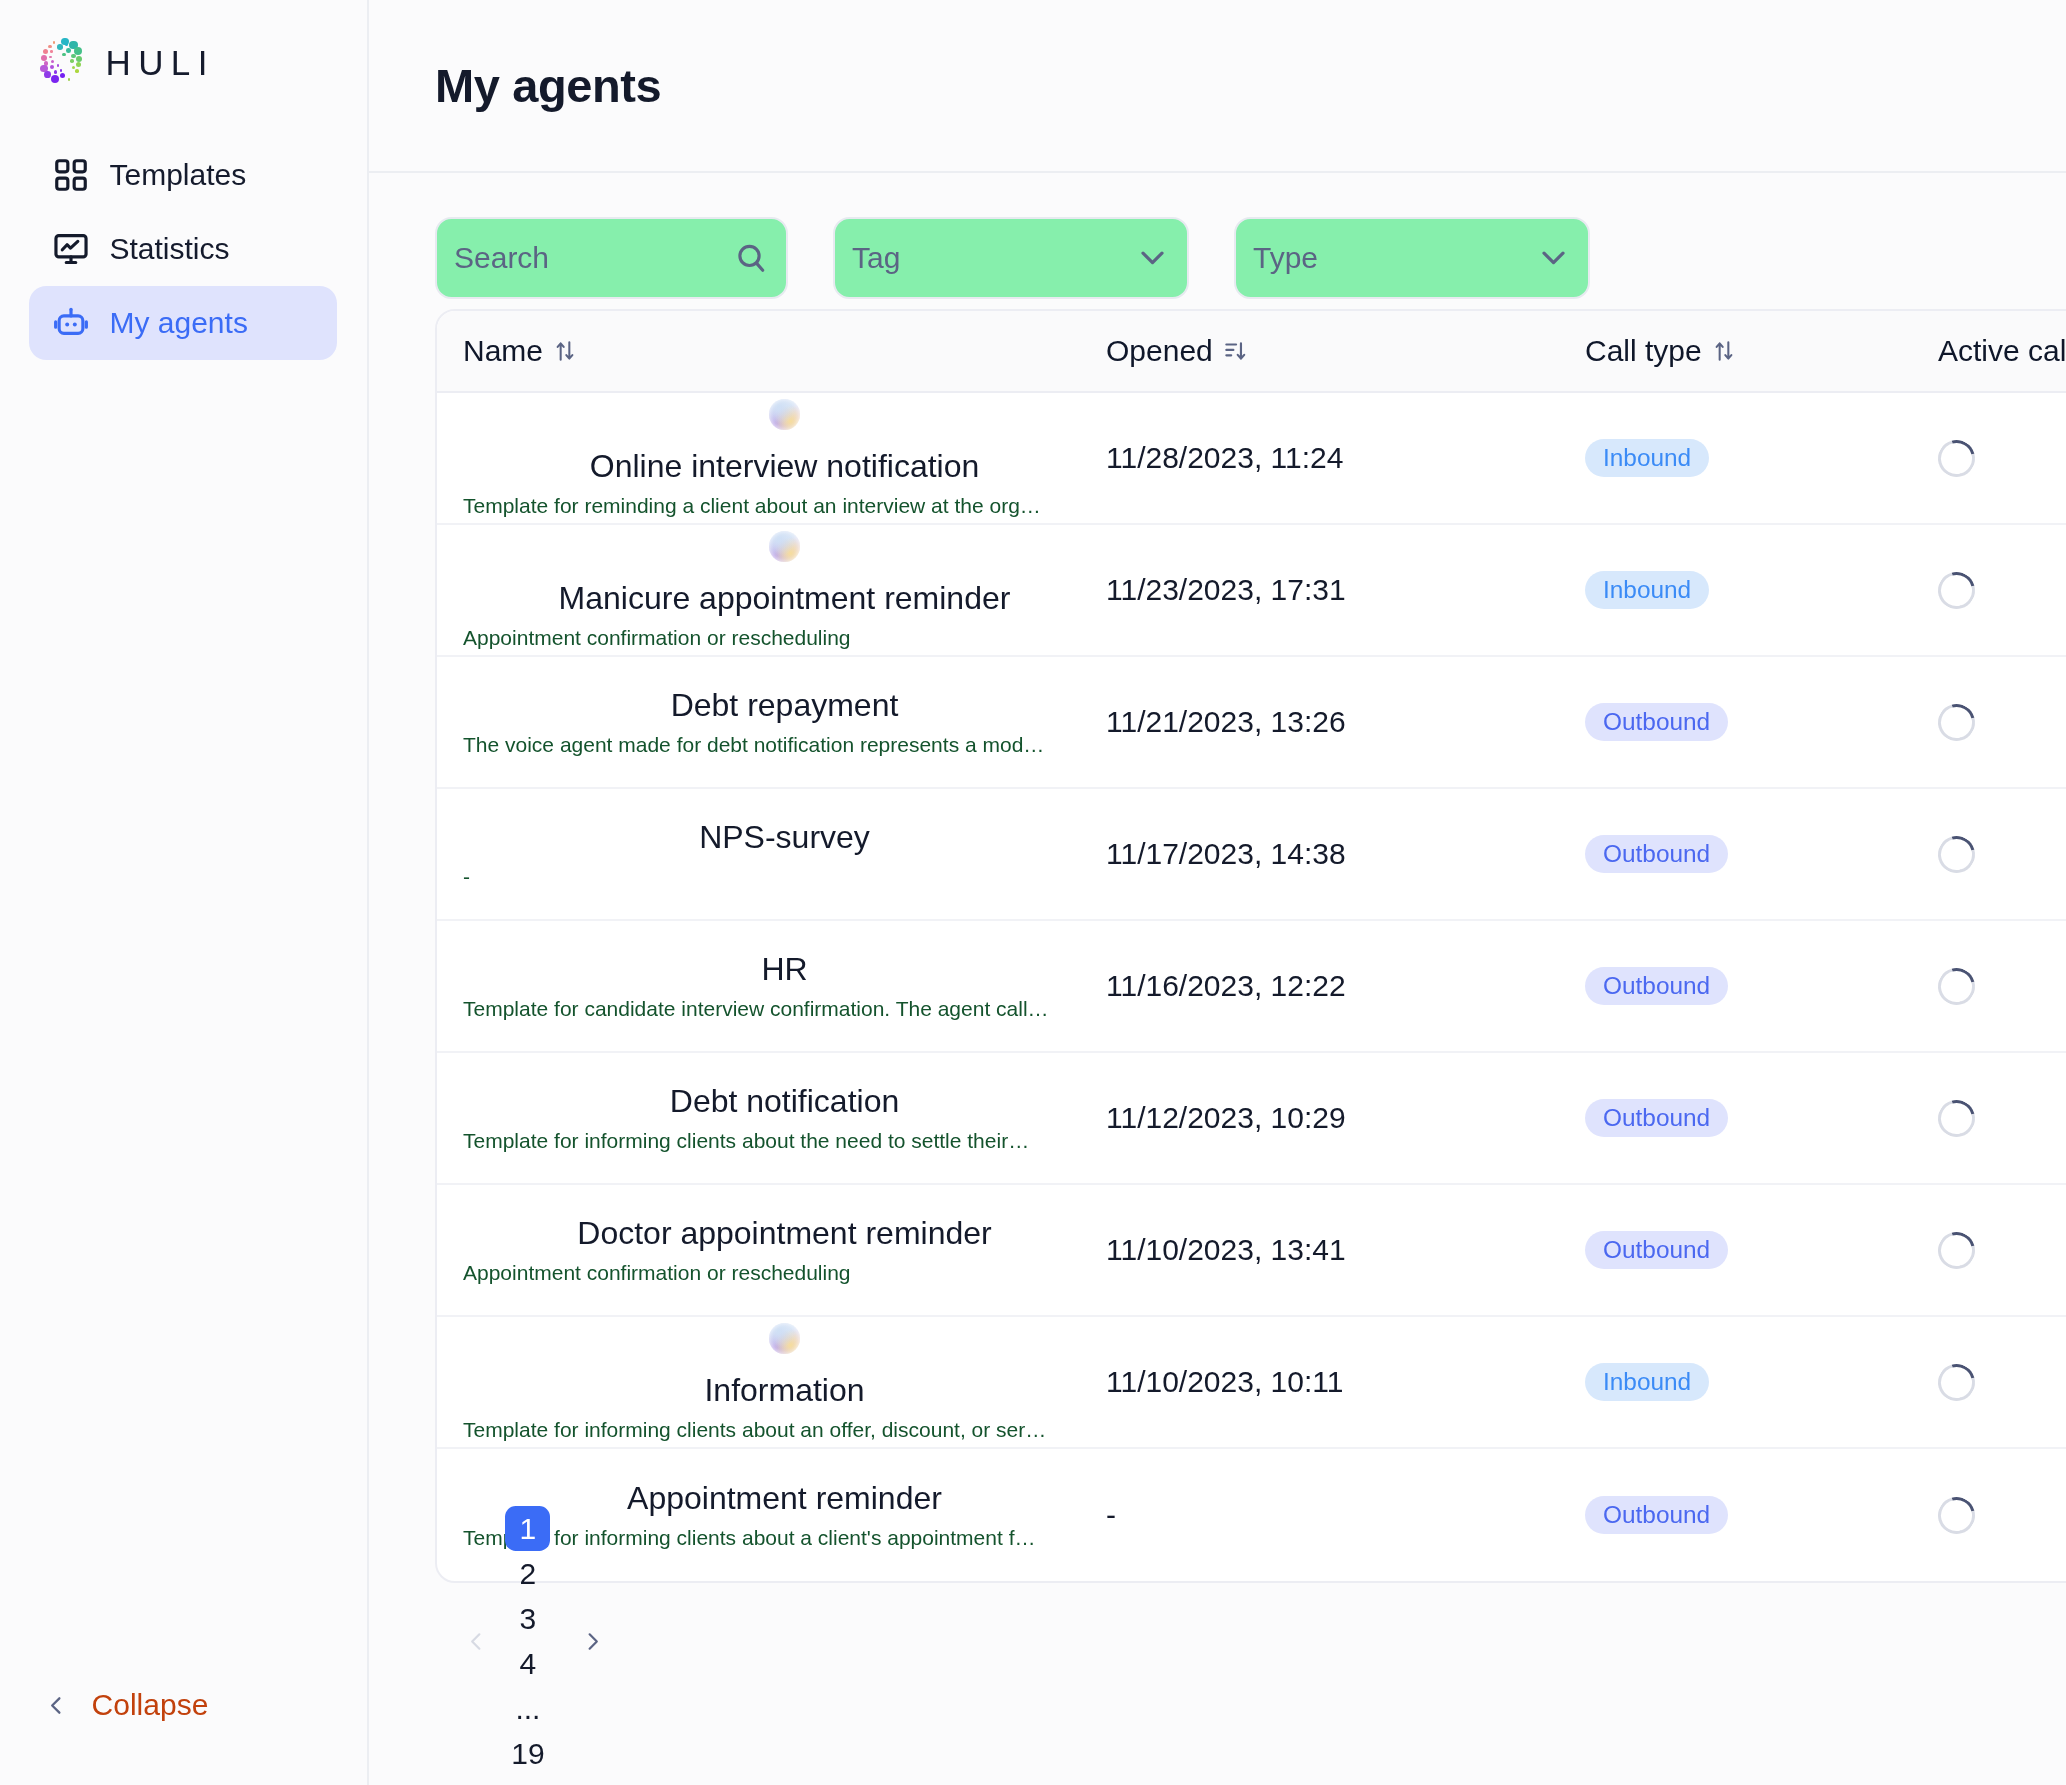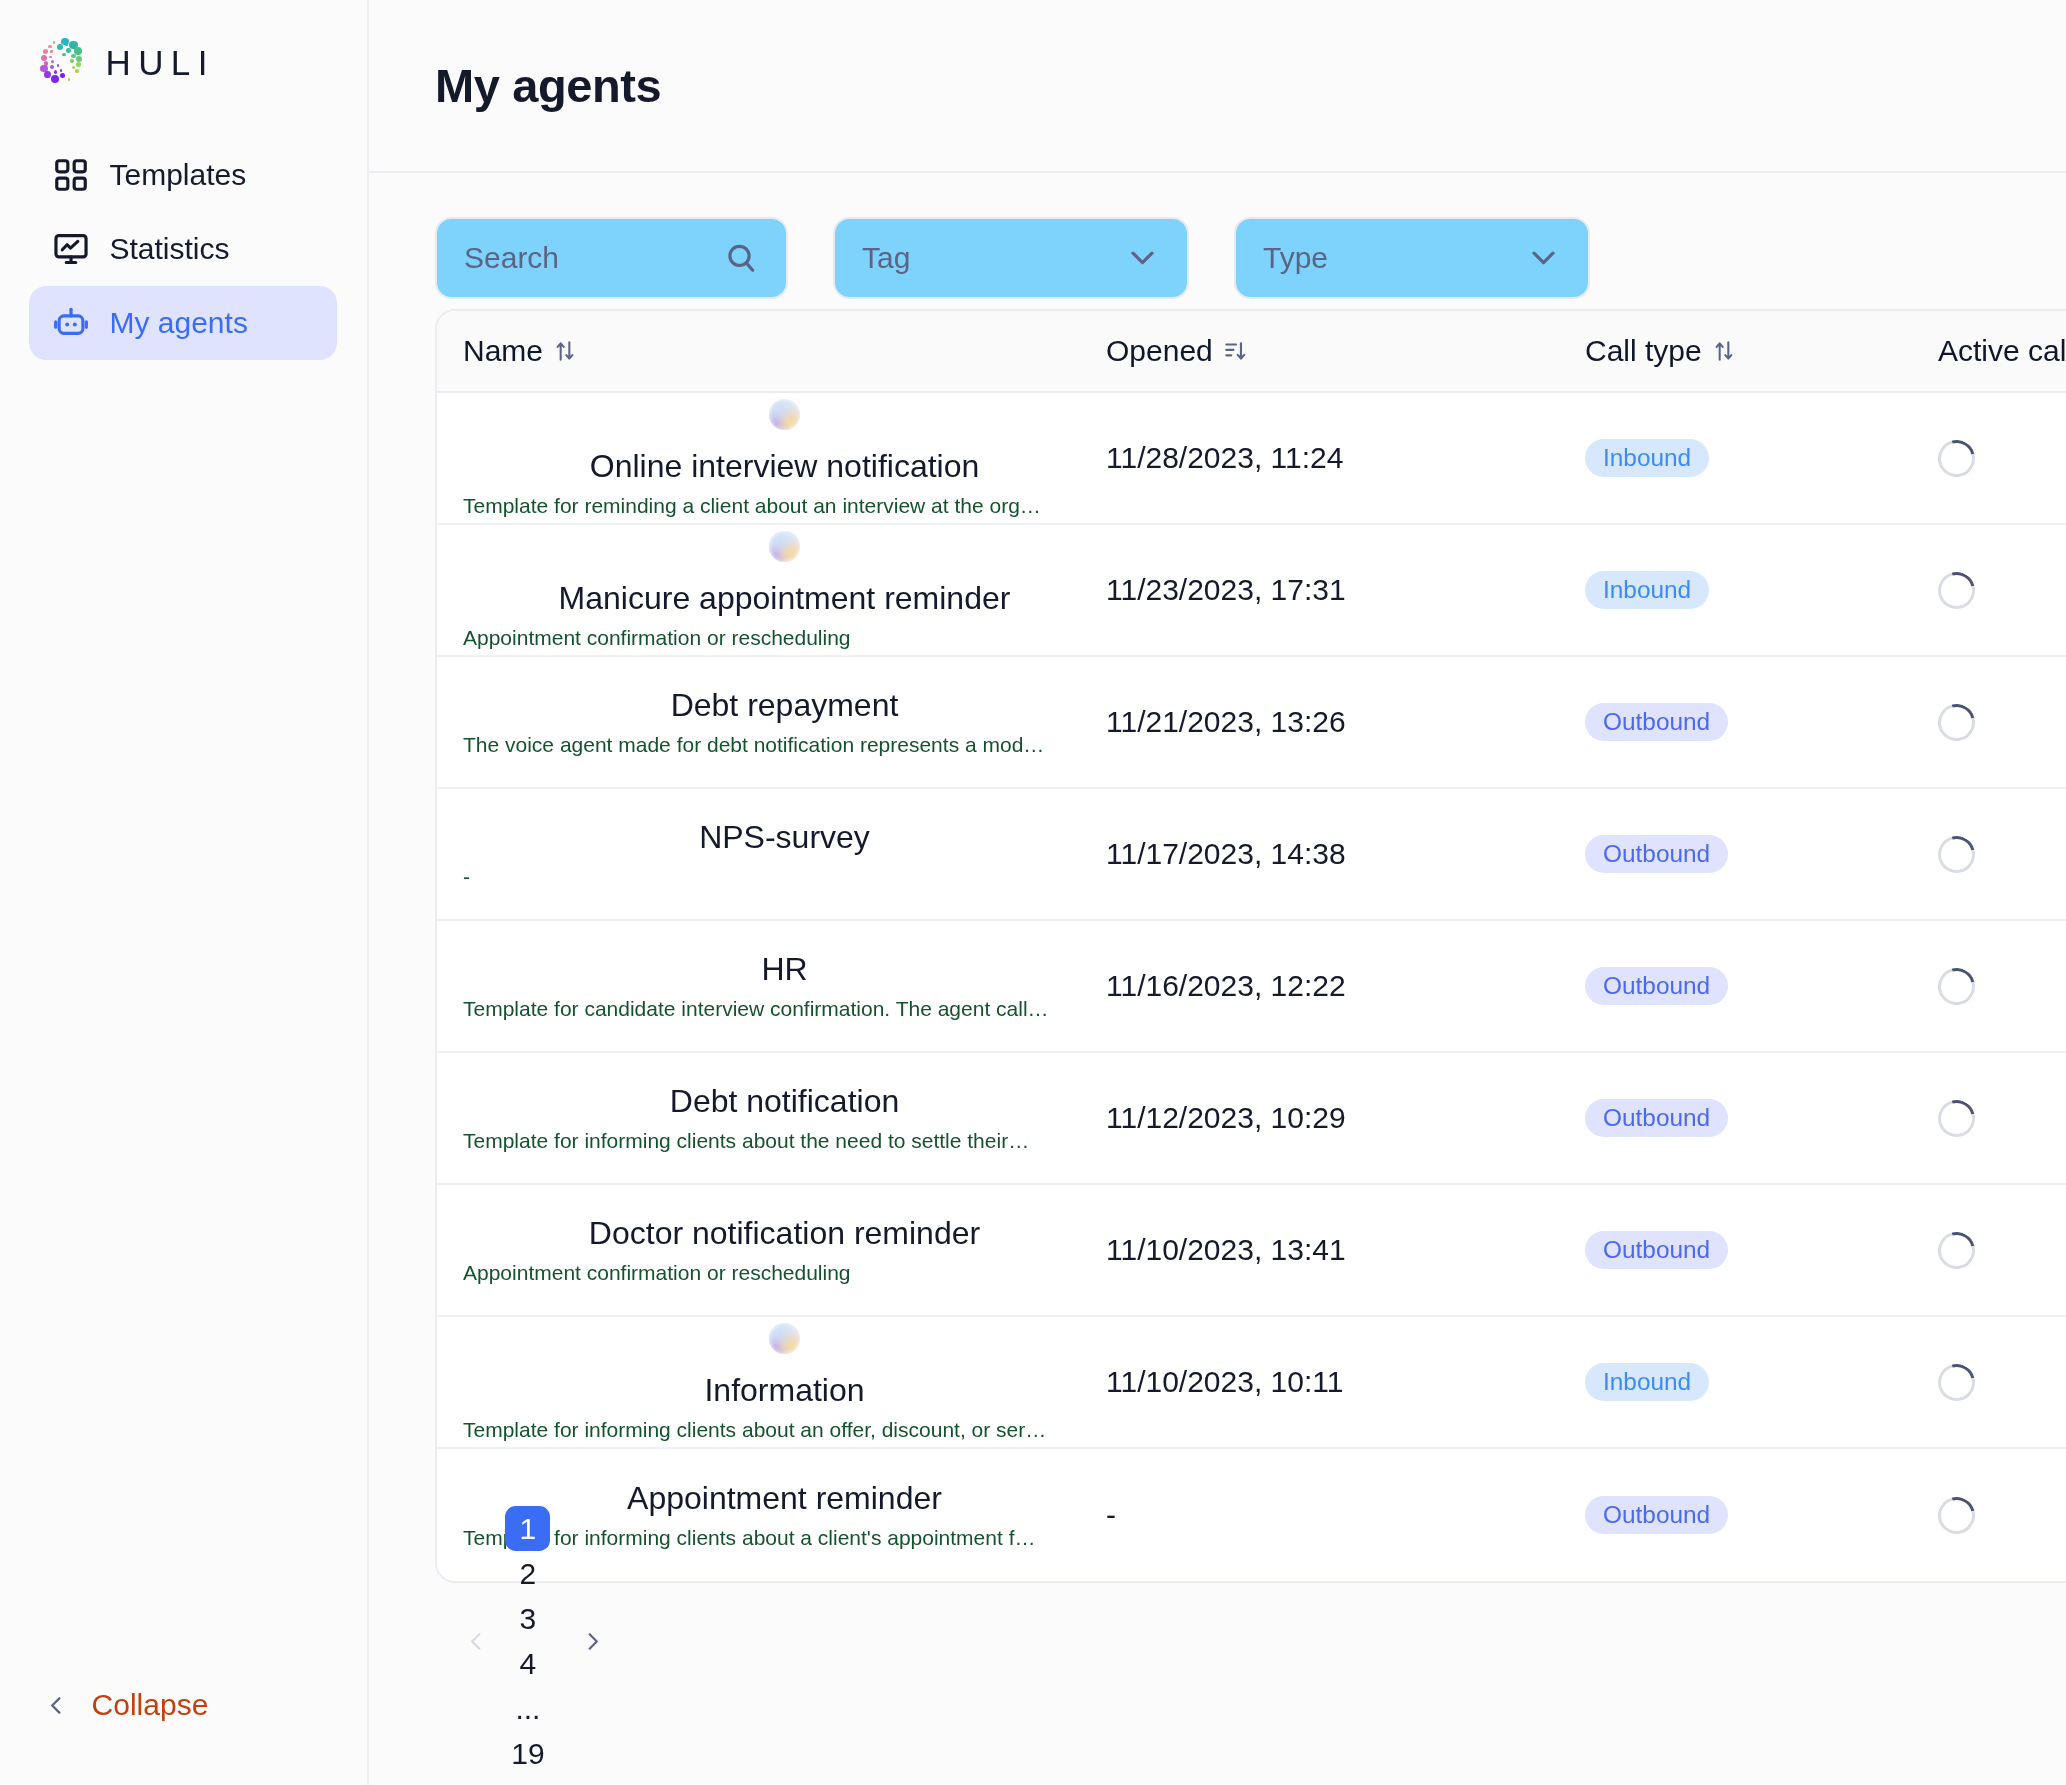--- a/index.html
+++ b/index.html
@@ -55,23 +55,23 @@
     padding: 0 50px 0 66px;
     background: #fbfbfc;
   }
   .page-title { font-size: 47px; font-weight: bold; color: #141a2b; letter-spacing: -0.4px; }
 
   .content { flex: 1; padding: 0 66px 0 66px; overflow: hidden; }
 
   
   .filters { display: flex; align-items: center; height: 136px; padding-top: 33px; }
   .search-box, .dropdown {
-    height: 82px; background: #7dd3fc;
+    height: 82px; background: #86efac;
     border: 2.1px solid #e7eaf0; border-radius: 16.5px;
-    display: flex; align-items: center; padding: 0 27px;
+    display: flex; align-items: center; padding: 0 17px;
   }
   .search-box { width: 353px; justify-content: space-between; margin-right: 45px; }
   .dropdown { width: 356px; justify-content: space-between; margin-right: 45px; }
   .ph { font-size: 30px; color: #5b6484; }
   .search-box svg, .dropdown svg { display: block; }
   .search-box svg { width: 36px; height: 36px; }
   .dropdown svg { width: 35px; height: 35px; }
 
   
   .card {
@@ -396,21 +396,21 @@
               </div>
               <div class="c-opened date-cell">11/12/2023, 10:29</div>
               <div class="c-type"><span class="badge outbound">Outbound</span></div>
               <div class="c-calls">
                 <div class="spinner"></div>
               </div>
             </div>
             <div class="trow">
               <div class="c-name name-cell">
                 <div class="name-line">
-                  <span class="agent-name">Doctor notification reminder</span>
+                  <span class="agent-name">Doctor appointment reminder</span>
                 </div>
                 <div class="agent-desc">Appointment confirmation or rescheduling</div>
               </div>
               <div class="c-opened date-cell">11/10/2023, 13:41</div>
               <div class="c-type"><span class="badge outbound">Outbound</span></div>
               <div class="c-calls">
                 <div class="spinner"></div>
               </div>
             </div>
             <div class="trow">

